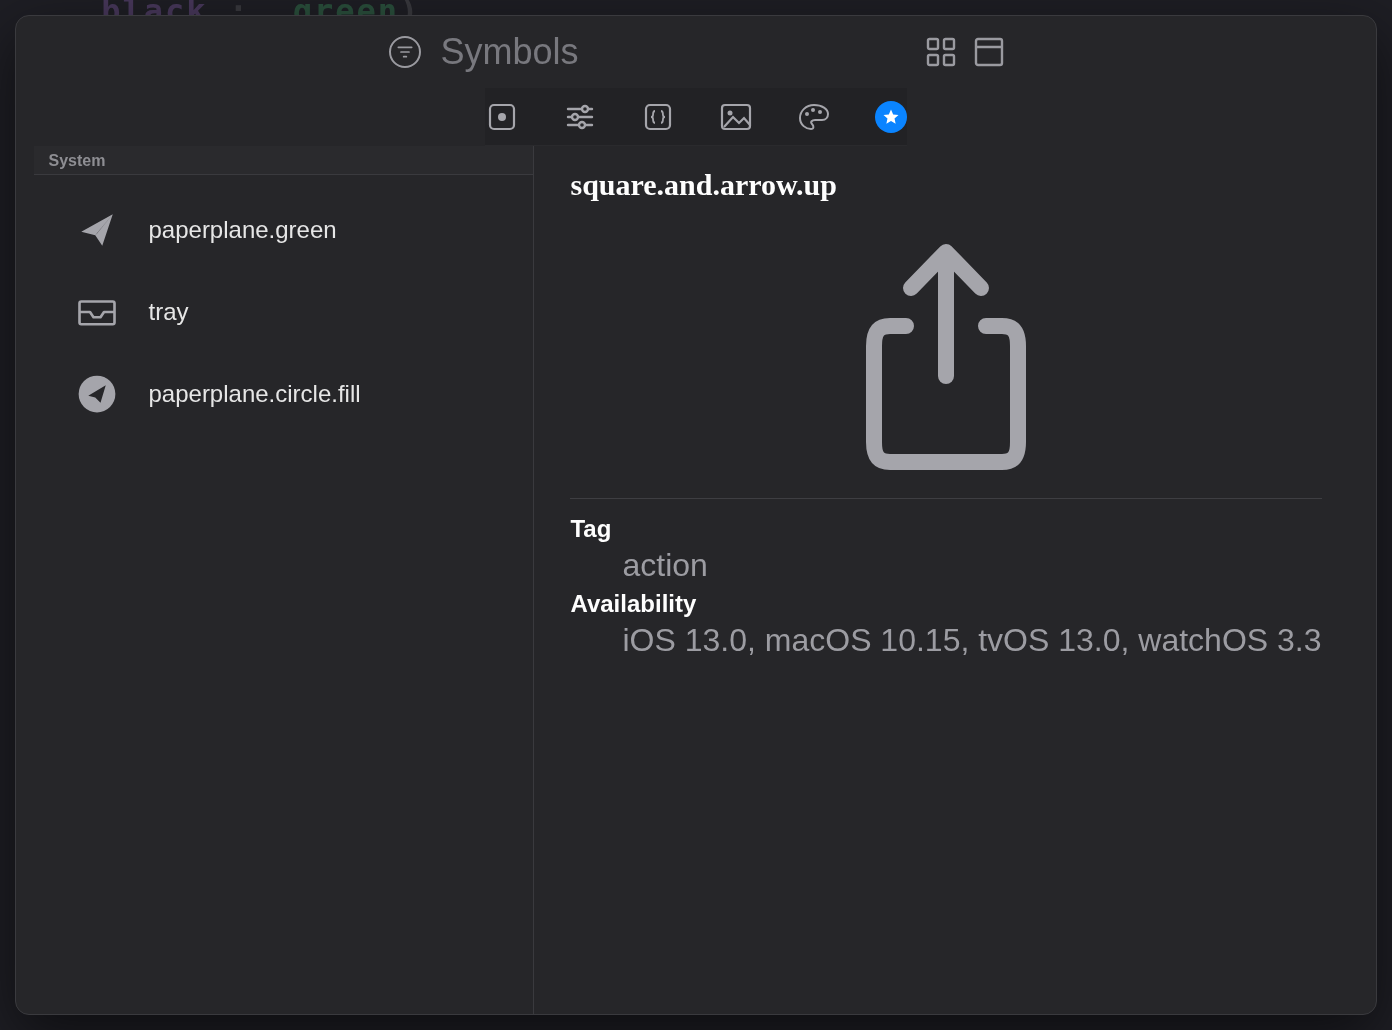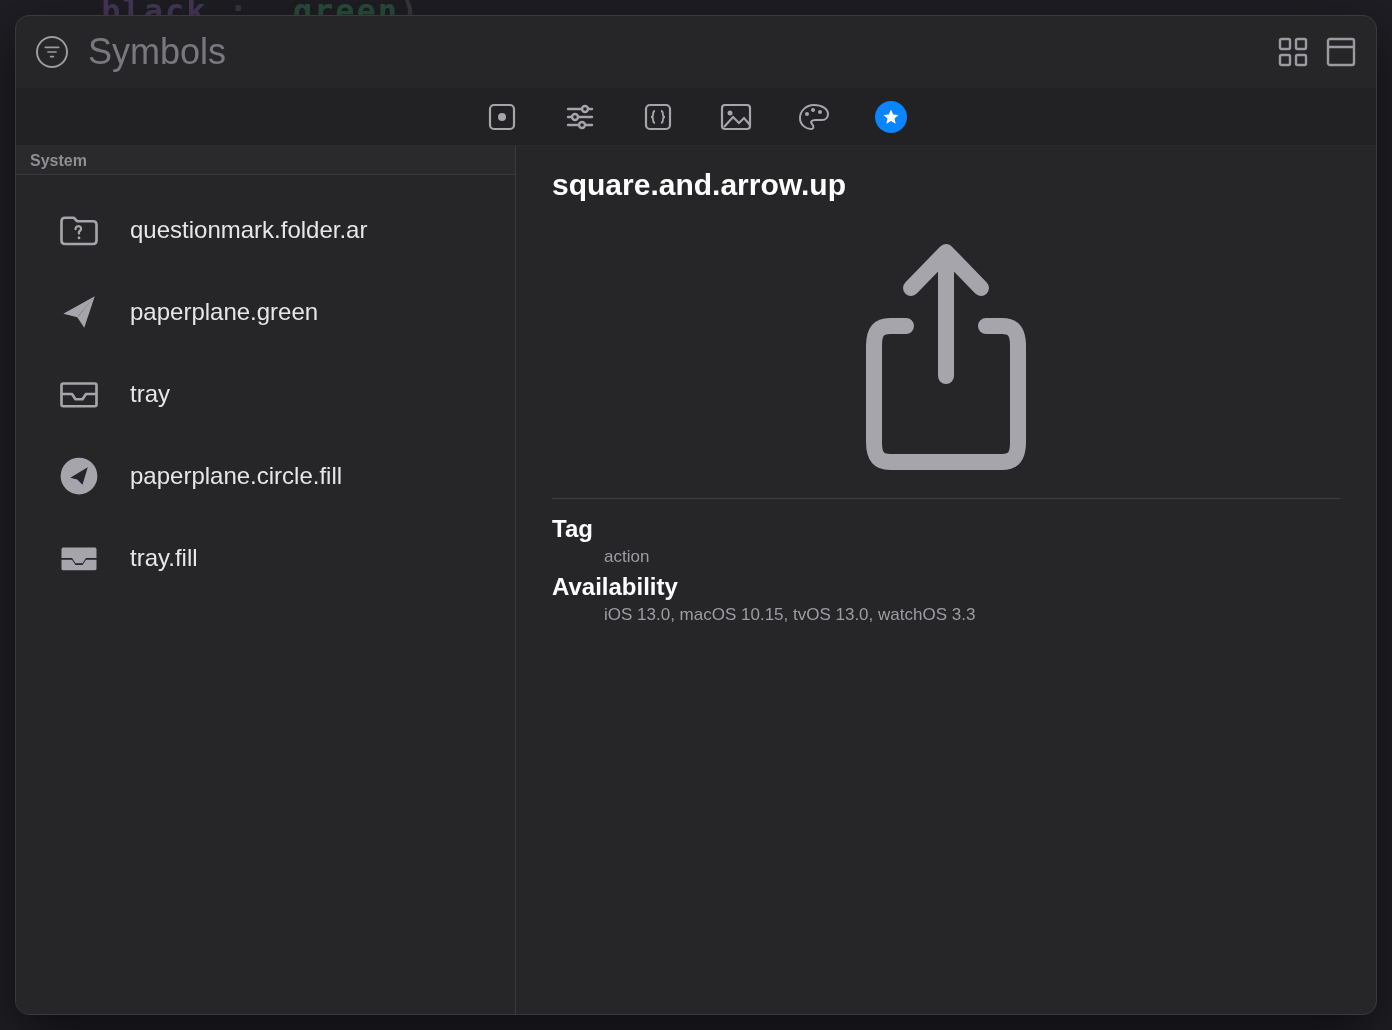--- a/index.html
+++ b/index.html
@@ -29,20 +29,21 @@
 
   .panel {
     position: absolute;
     left: 15px; top: 15px; right: 15px; bottom: 15px;
     background: #262629;
     border: 1px solid #3a3a3e;
     border-radius: 14px;
     box-shadow: 0 20px 60px rgba(0,0,0,0.55);
     display: flex; flex-direction: column;
     overflow: hidden;
+    align-items: center;
   }
   .titlebar {
     height: 72px;
     display: flex; align-items: center;
     padding: 0 20px;
     gap: 20px;
     border-bottom: 1px solid rgba(255,255,255,0.0);
   }
   .filter-btn {
     width: 32px; height: 32px;
@@ -127,38 +128,39 @@
   .detail-pane {
     flex: 1;
     padding: 22px 36px;
     overflow-y: auto;
   }
   .detail-title {
     font-size: 30px;
     font-weight: 700;
     color: #fefefe;
     margin-bottom: 24px;
+    font-family: Liberation Serif, serif;
   }
   .hero {
     display: flex; align-items: center; justify-content: center;
     height: 260px;
   }
   .hero svg { width: 180px; height: 240px; }
   .divider {
     height: 1px;
     background: #3e3e42;
     margin: 12px 0 16px;
   }
   .meta-label {
     font-size: 24px; font-weight: 700;
     color: #fefefe;
     margin-top: 0;
   }
   .meta-value {
-    font-size: 17px; font-weight: 400;
+    font-size: 32px; font-weight: 400;
     color: #9c9ca2;
     padding-left: 52px;
     margin: 4px 0 6px;
   }
 </style>
 </head>
 <body>
 
 <div class="backdrop">
   <div class="code-hint">
@@ -240,30 +242,20 @@
       </svg>
     </div>
   </div>
 
   <div class="body">
 
     <div class="list-pane">
       <div class="section-header">System</div>
       <div class="symbol-list">
 
-        <div class="symbol-row">
-          <span class="row-icon">
-            <svg viewBox="0 0 48 40" fill="none" stroke="#a5a5ab" stroke-width="3" stroke-linejoin="round">
-              <path d="M4 10 C4 7 6 6 8 6 L18 6 L22 10 L40 10 C43 10 44 12 44 14 L44 32 C44 35 43 36 40 36 L8 36 C6 36 4 35 4 32 Z"></path>
-              <path d="M20 19 C20 16 23 15 25 16 C27 17 27 20 24 22 L24 24" stroke-width="2.6" stroke-linecap="round"></path>
-              <circle cx="24" cy="29" r="1.6" fill="#a5a5ab" stroke="none"></circle>
-            </svg>
-          </span>
-          <span>questionmark.folder.ar</span>
-        </div>
 
 
 
         <div class="symbol-row">
           <span class="row-icon">
             <svg viewBox="0 0 48 48" fill="#a5a5ab">
               <path d="M6 26 L42 6 L30 42 L22 30 Z"></path>
               <path d="M22 30 L42 6 L24 28 Z" fill="#262629"></path>
             </svg>
           </span>
@@ -284,29 +276,20 @@
         <div class="symbol-row">
           <span class="row-icon">
             <svg viewBox="0 0 48 48">
               <circle cx="24" cy="24" r="21" fill="#a5a5ab"></circle>
               <path d="M14 26 L34 14 L28 34 L22 28 Z" fill="#262629"></path>
             </svg>
           </span>
           <span>paperplane.circle.fill</span>
         </div>
 
-        <div class="symbol-row">
-          <span class="row-icon">
-            <svg viewBox="0 0 48 40" fill="#a5a5ab">
-              <path d="M6 8 L42 8 C44 8 44 10 44 10 L44 20 L32 20 L28 26 L20 26 L16 20 L4 20 L4 10 C4 8 6 8 6 8 Z"></path>
-              <path d="M4 22 L16 22 L20 28 L28 28 L32 22 L44 22 L44 32 C44 34 42 34 42 34 L6 34 C4 34 4 32 4 32 Z"></path>
-            </svg>
-          </span>
-          <span>tray.fill</span>
-        </div>
 
       </div>
     </div>
 
     <div class="detail-pane">
       <div class="detail-title">square.and.arrow.up</div>
       <div class="hero">
         <svg viewBox="0 0 180 240" fill="none" stroke="#a5a5ab" stroke-width="16" stroke-linecap="round" stroke-linejoin="round">
           <line x1="90" y1="18" x2="90" y2="140"></line>
           <polyline points="55,52 90,16 125,52"></polyline>

